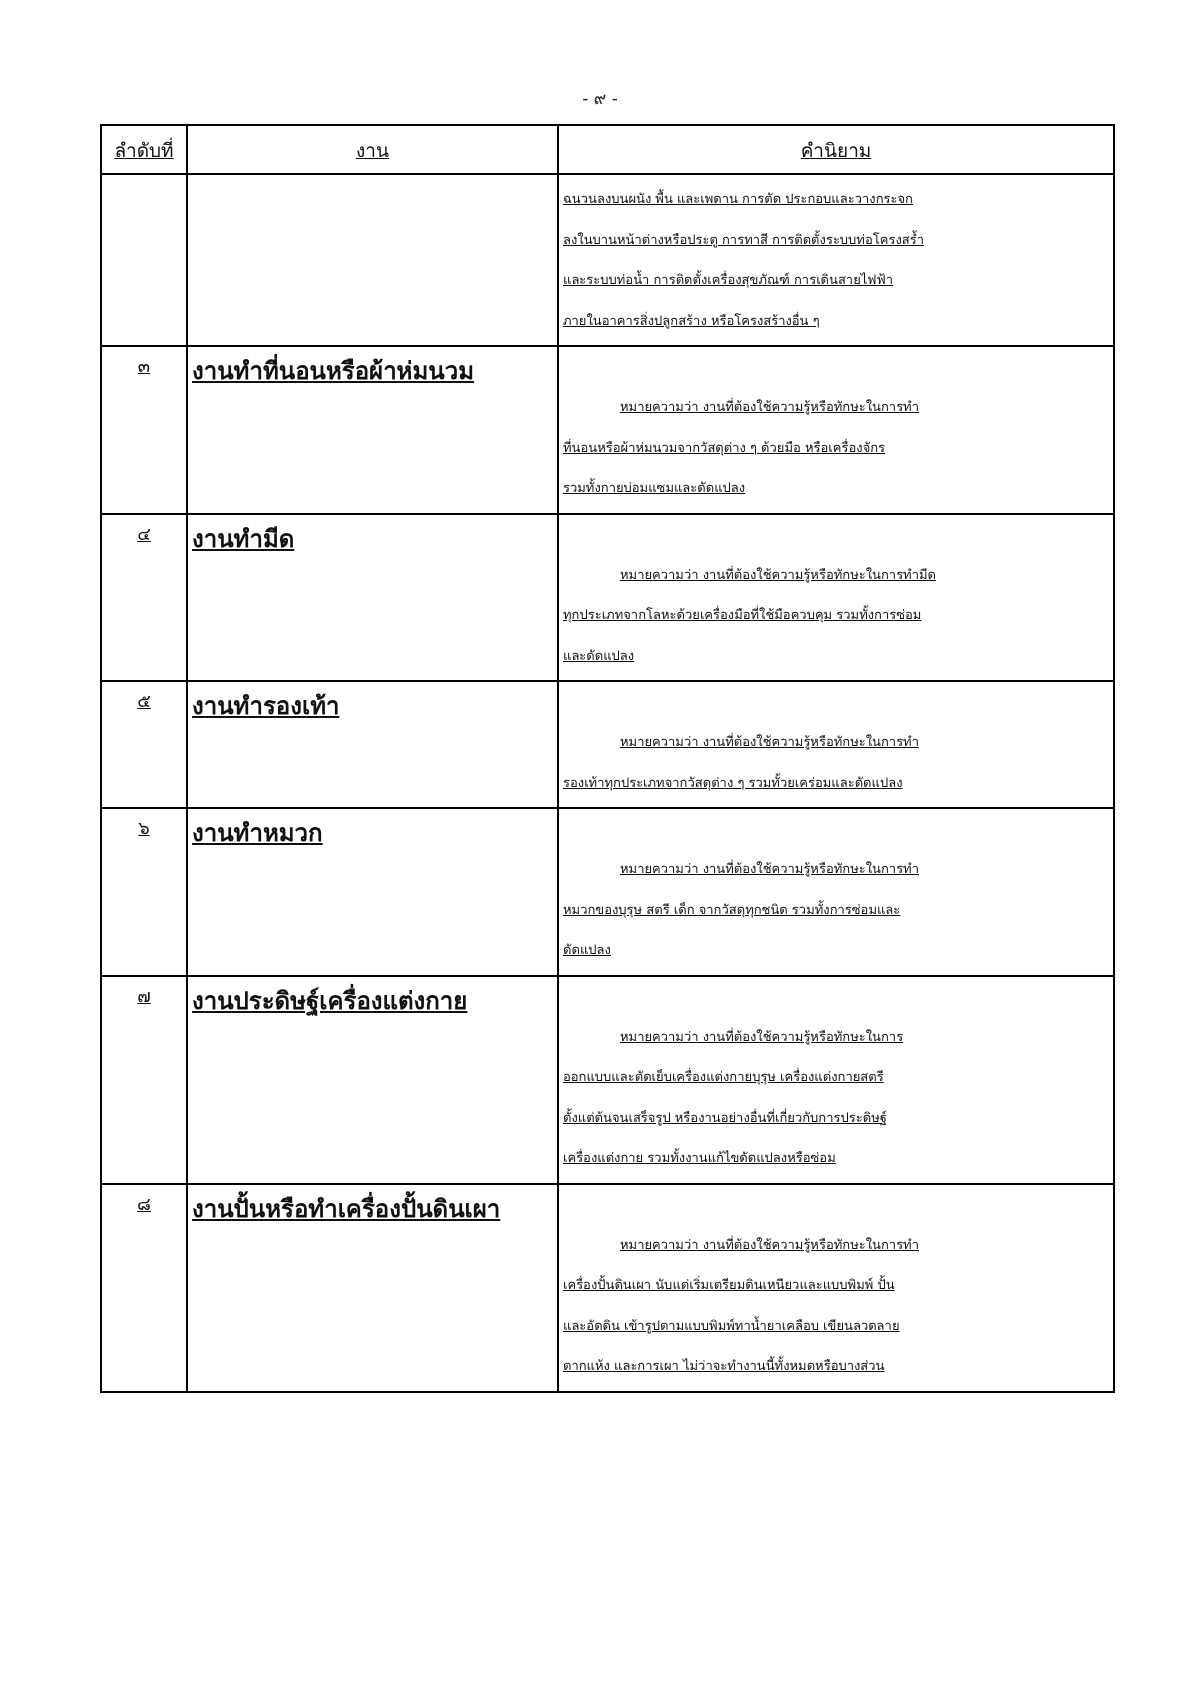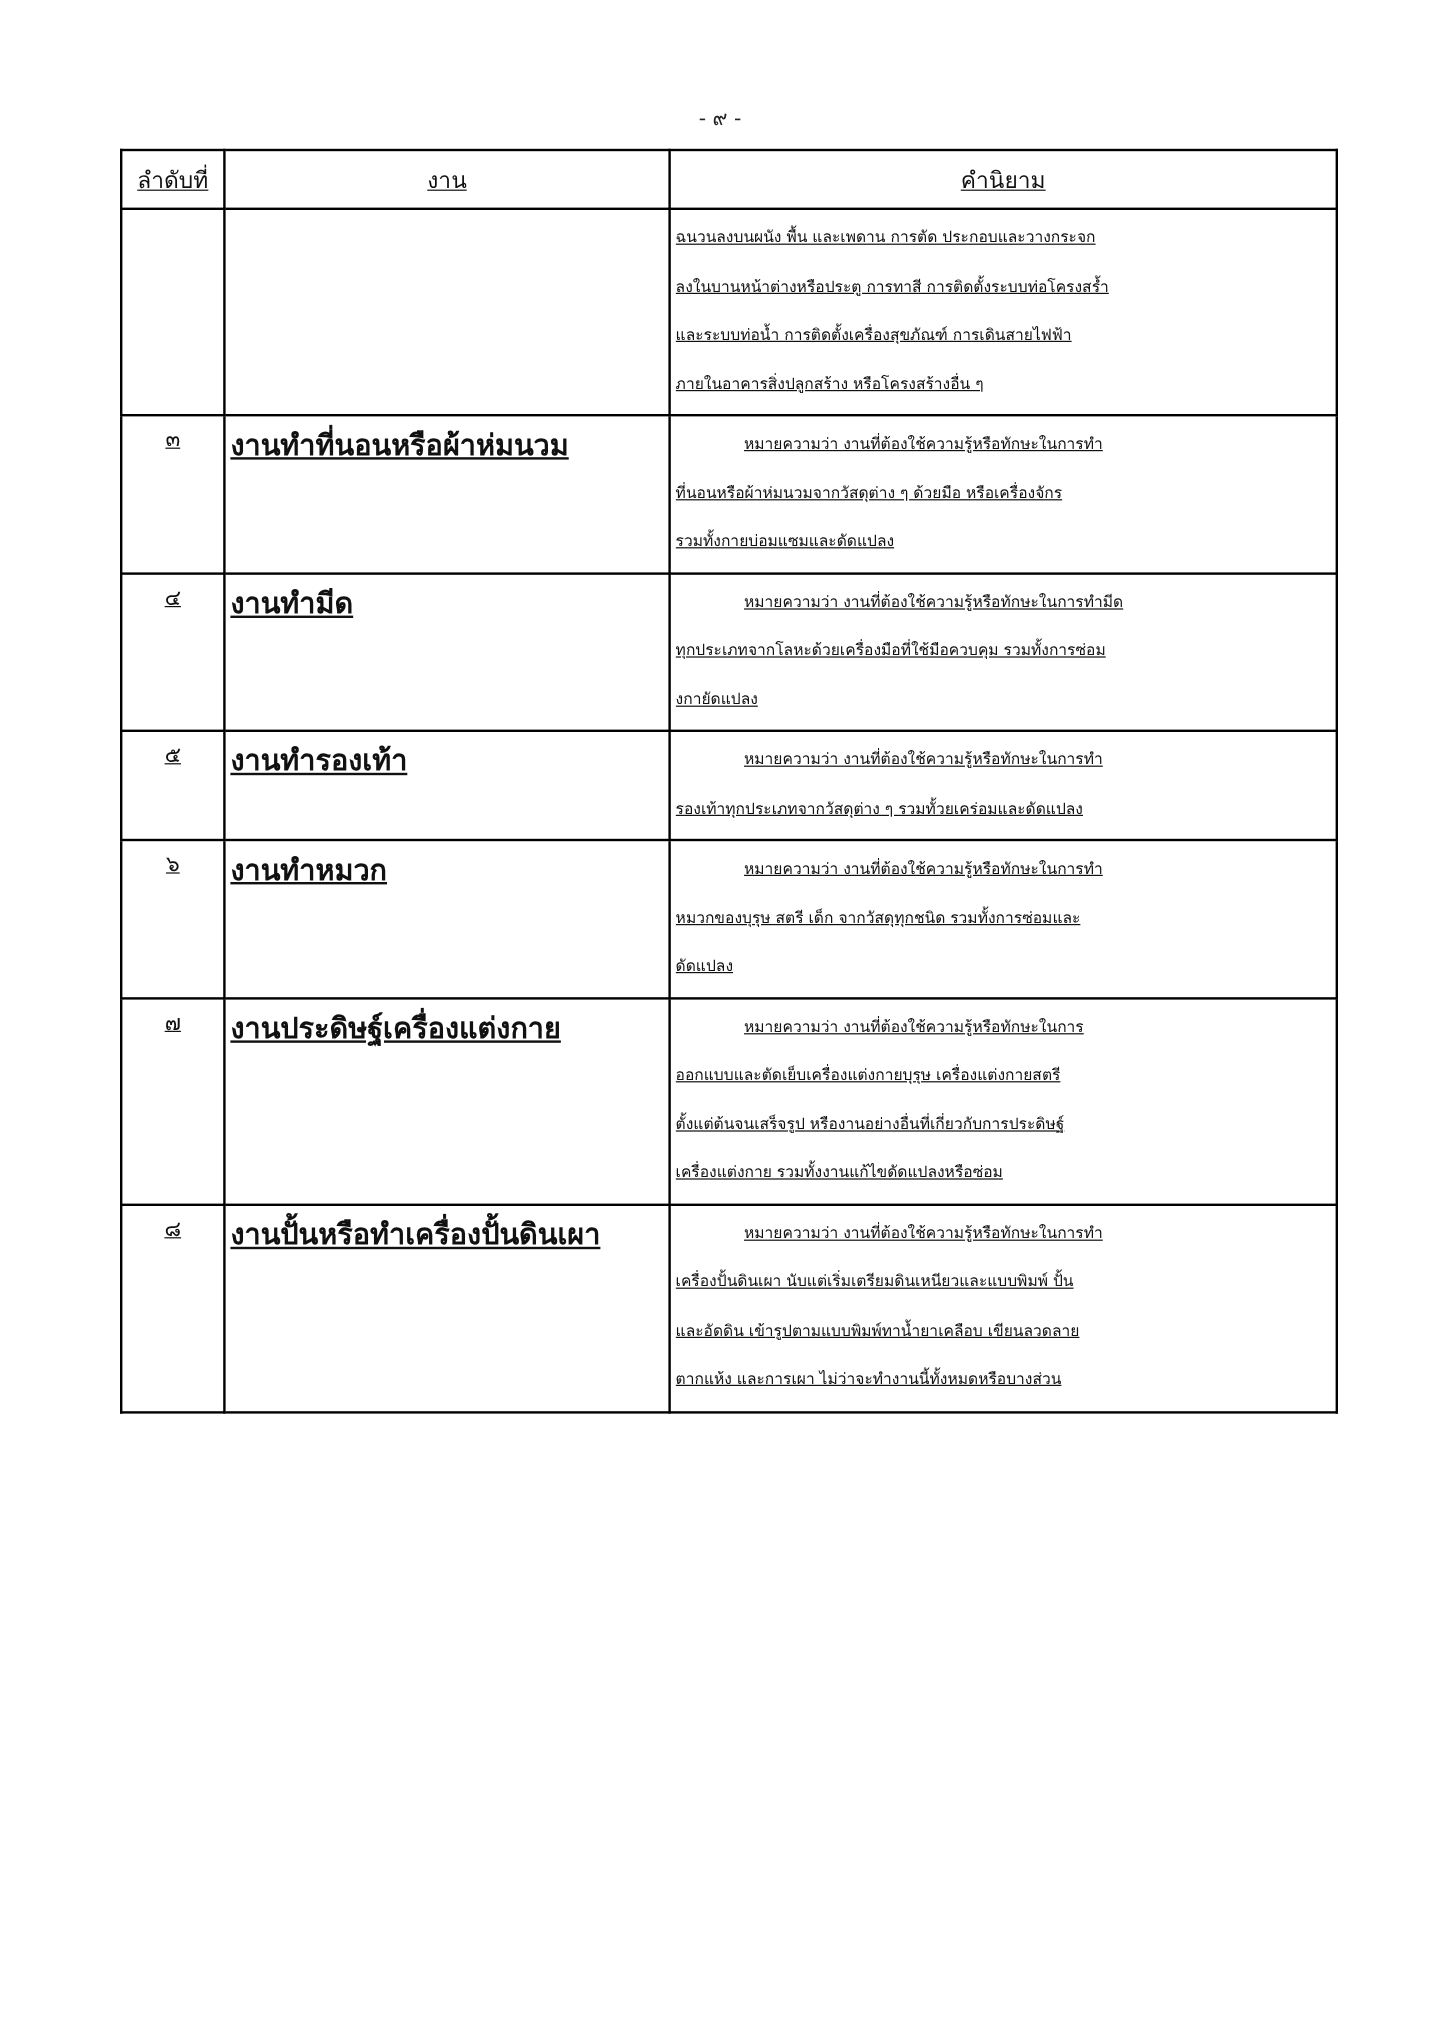--- a/index.html
+++ b/index.html
@@ -10,21 +10,21 @@
   table.def { position: absolute; left: 100px; top: 124px; width: 1013px;
               border-collapse: collapse; table-layout: fixed; }
   table.def td, table.def th { border: 2px solid #000; vertical-align: top; padding: 4px; text-decoration: underline; }
   table.def th { font-weight: normal; font-size: 19px; height: 39px; vertical-align: middle;
                  text-align: center; }
   col.c1 { width: 86px; } col.c2 { width: 371px; } col.c3 { width: 556px; }
   td.num { text-align: center; font-size: 18px; padding-top: 12px; }
   td.task { font-size: 24px; font-weight: bold; padding: 10px 0 0 10px; }
   td.defn { font-size: 13px; line-height: 40.5px; padding: 0 10px 0 11px; text-align: justify; }
   td.defn .line { display: block; white-space: nowrap; overflow: hidden; }
-  td.defn .indent { padding-left: 57px; }
+  td.defn .indent { padding-left: 57px; margin-top: 36px; }
   tr.r-cont td { height: 161px; }
   tr.r3 td { height: 120px; }
   tr.r4 td { height: 119px; }
   tr.r5 td { height: 80px; }
   tr.r6 td { height: 120px; }
   tr.r7 td { height: 159px; }
   tr.r8 td { height: 163px; }
 </style>
 </head>
 <body>
@@ -63,21 +63,21 @@
         <span class="line">ที่นอนหรือผ้าห่มนวมจากวัสดุต่าง ๆ ด้วยมือ หรือเครื่องจักร</span>
         <span class="line">รวมทั้งกายบ่อมแซมและดัดแปลง</span>
       </td>
     </tr>
     <tr class="r4">
       <td class="num">๔</td>
       <td class="task">งานทำมีด</td>
       <td class="defn">
         <span class="line indent">หมายความว่า งานที่ต้องใช้ความรู้หรือทักษะในการทำมีด</span>
         <span class="line">ทุกประเภทจากโลหะด้วยเครื่องมือที่ใช้มือควบคุม รวมทั้งการซ่อม</span>
-        <span class="line">งกายัดแปลง</span>
+        <span class="line">และดัดแปลง</span>
       </td>
     </tr>
     <tr class="r5">
       <td class="num">๕</td>
       <td class="task">งานทำรองเท้า</td>
       <td class="defn">
         <span class="line indent">หมายความว่า งานที่ต้องใช้ความรู้หรือทักษะในการทำ</span>
         <span class="line">รองเท้าทุกประเภทจากวัสดุต่าง ๆ รวมทั้วยเคร่อมและดัดแปลง</span>
       </td>
     </tr>

